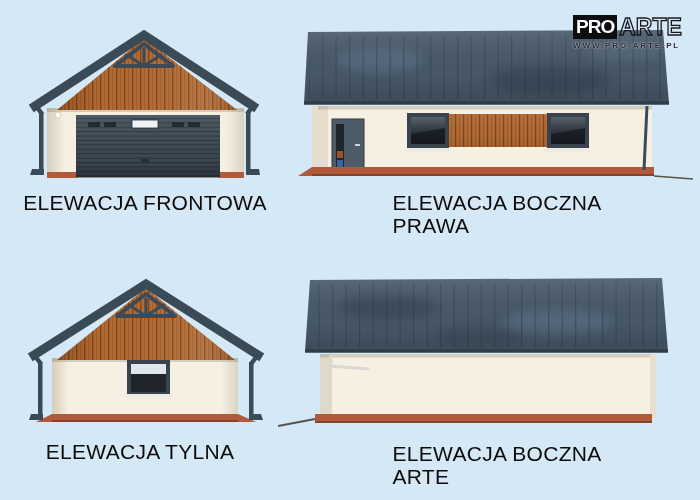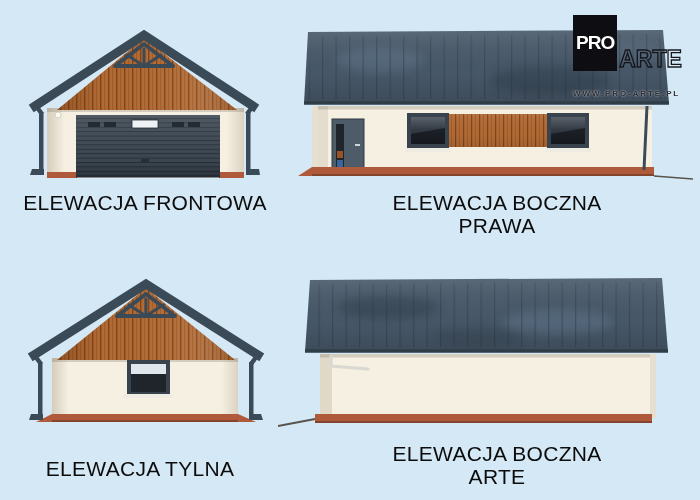--- a/index.html
+++ b/index.html
@@ -7,39 +7,39 @@
     --wood:#b26a34; --wood-dark:#7e4418; --wood-mid:#9a5826;
     --wall:#f6f0e2; --plinth:#b05a3c; --garage-door:#3e4954; --door-leaf:#4e5c69;
     --frame:#39434e; --glass-dark:#20252c; --glass-light:#dfe6ec; --sill:#edebe2;
     --gutter-light:#d9d9d2; --ground:#59544b; --text:#0c0c0c;
   }
   html,body{margin:0;padding:0;}
   .canvas{position:relative;width:700px;height:500px;background:var(--background);
     overflow:hidden;font-family:"Liberation Sans",sans-serif;}
   .elev{position:absolute;}
   .caption{position:absolute;transform:translateX(-50%);color:var(--text);
-    font-size:21px;line-height:23px;letter-spacing:.3px;text-align:center;white-space:nowrap;}
+    font-size:21px;line-height:23px;letter-spacing:.3px;white-space:nowrap;}
   
   .cRoof{fill:var(--roof);} .cRoofDark{fill:var(--roof-dark);}
   .sRoofDark{stroke:var(--roof-dark);fill:none;}
   .cWall{fill:var(--wall);} .cWallSide{fill:#e6dfd0;}
   .cPlinth{fill:var(--plinth);} .cDoor{fill:var(--garage-door);} .cDoorLeaf{fill:var(--door-leaf);}
   .cFrame{fill:var(--frame);} .cGlassD{fill:var(--glass-dark);} .cSill{fill:var(--sill);}
   .sGutter{stroke:var(--gutter-light);fill:none;}
   .sGround{stroke:var(--ground);fill:none;}
   .pWood{fill:var(--wood);} .pWoodDark{fill:var(--wood-dark);} .pWoodMid{fill:var(--wood-mid);}
   .pRib{fill:rgba(10,16,22,.42);} .pSeam{fill:var(--roof-seam);opacity:.5;}
   
   .logo{position:absolute;left:573px;top:15px;width:124px;z-index:5;}
   .logo-row{display:flex;align-items:flex-end;}
   .logo-pro{background:#0d0d12;color:#ffffff;font-weight:700;font-size:19px;
-    line-height:24px;padding:16px 3px;letter-spacing:-1px;}
+    line-height:24px;padding:0 3px;letter-spacing:-1px;}
   .logo-arte{font-size:23px;font-weight:700;line-height:24px;letter-spacing:0;
     color:transparent;-webkit-text-stroke:1.3px #15151c;margin-left:2px;}
-  .logo-site{margin-top:18px;font-size:8px;font-weight:700;letter-spacing:1.9px;
+  .logo-site{margin-top:2px;font-size:8px;font-weight:700;letter-spacing:1.9px;
     color:#2b2b33;text-shadow:0 0 2px rgba(255,255,255,.85);white-space:nowrap;}
 </style>
 </head>
 <body>
 
 <div class="canvas">
 
   <svg class="elev" style="left:20px;top:8px" width="250" height="175" viewBox="0 0 250 175">
     <defs>
       <pattern id="woodF" width="8" height="12" patternUnits="userSpaceOnUse">
@@ -318,21 +318,21 @@
 
   <div class="caption" style="left:145px;top:191px">
     <span>ELEWACJA FRONTOWA</span>
   </div>
 
   <div class="caption" style="left:497px;top:191px">
     <div>ELEWACJA BOCZNA</div>
     <div>PRAWA</div>
   </div>
 
-  <div class="caption" style="left:140px;top:457px">
+  <div class="caption" style="left:140px;top:440px">
     <span>ELEWACJA TYLNA</span>
   </div>
 
   <div class="caption" style="left:497px;top:442px">
     <div>ELEWACJA BOCZNA</div>
     <div>ARTE</div>
   </div>
 
   <div class="logo">
     <div class="logo-row">

